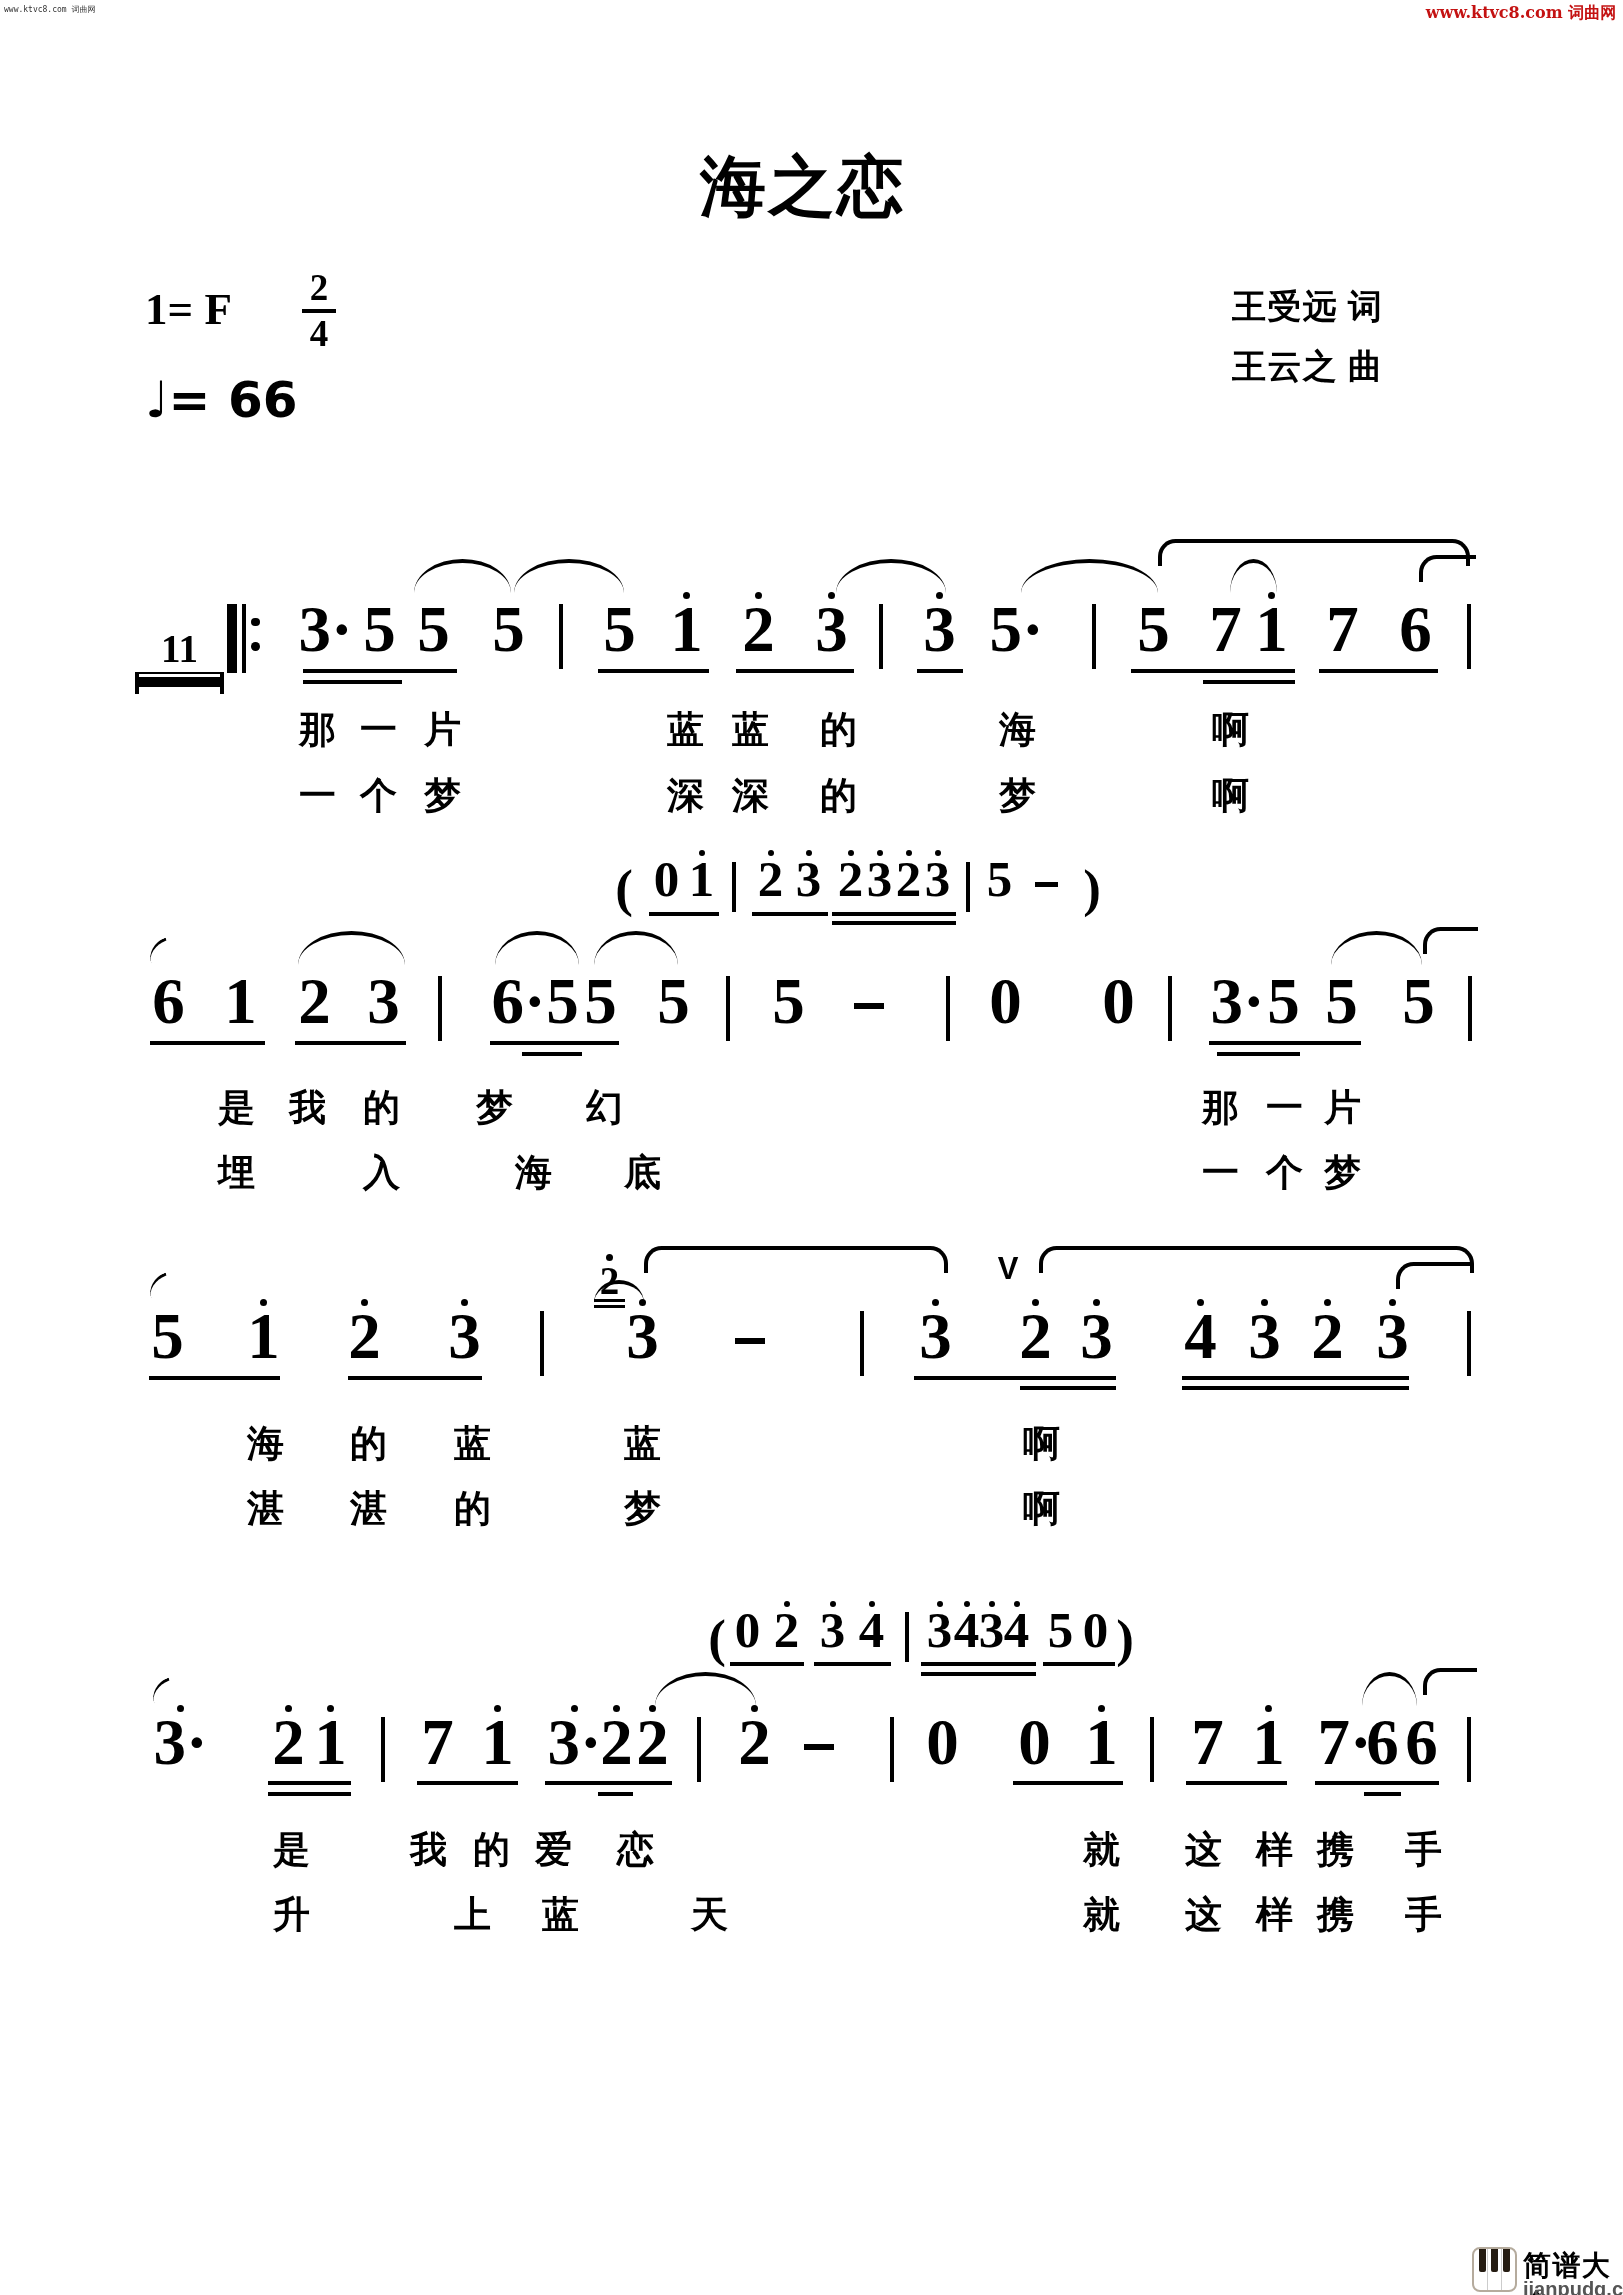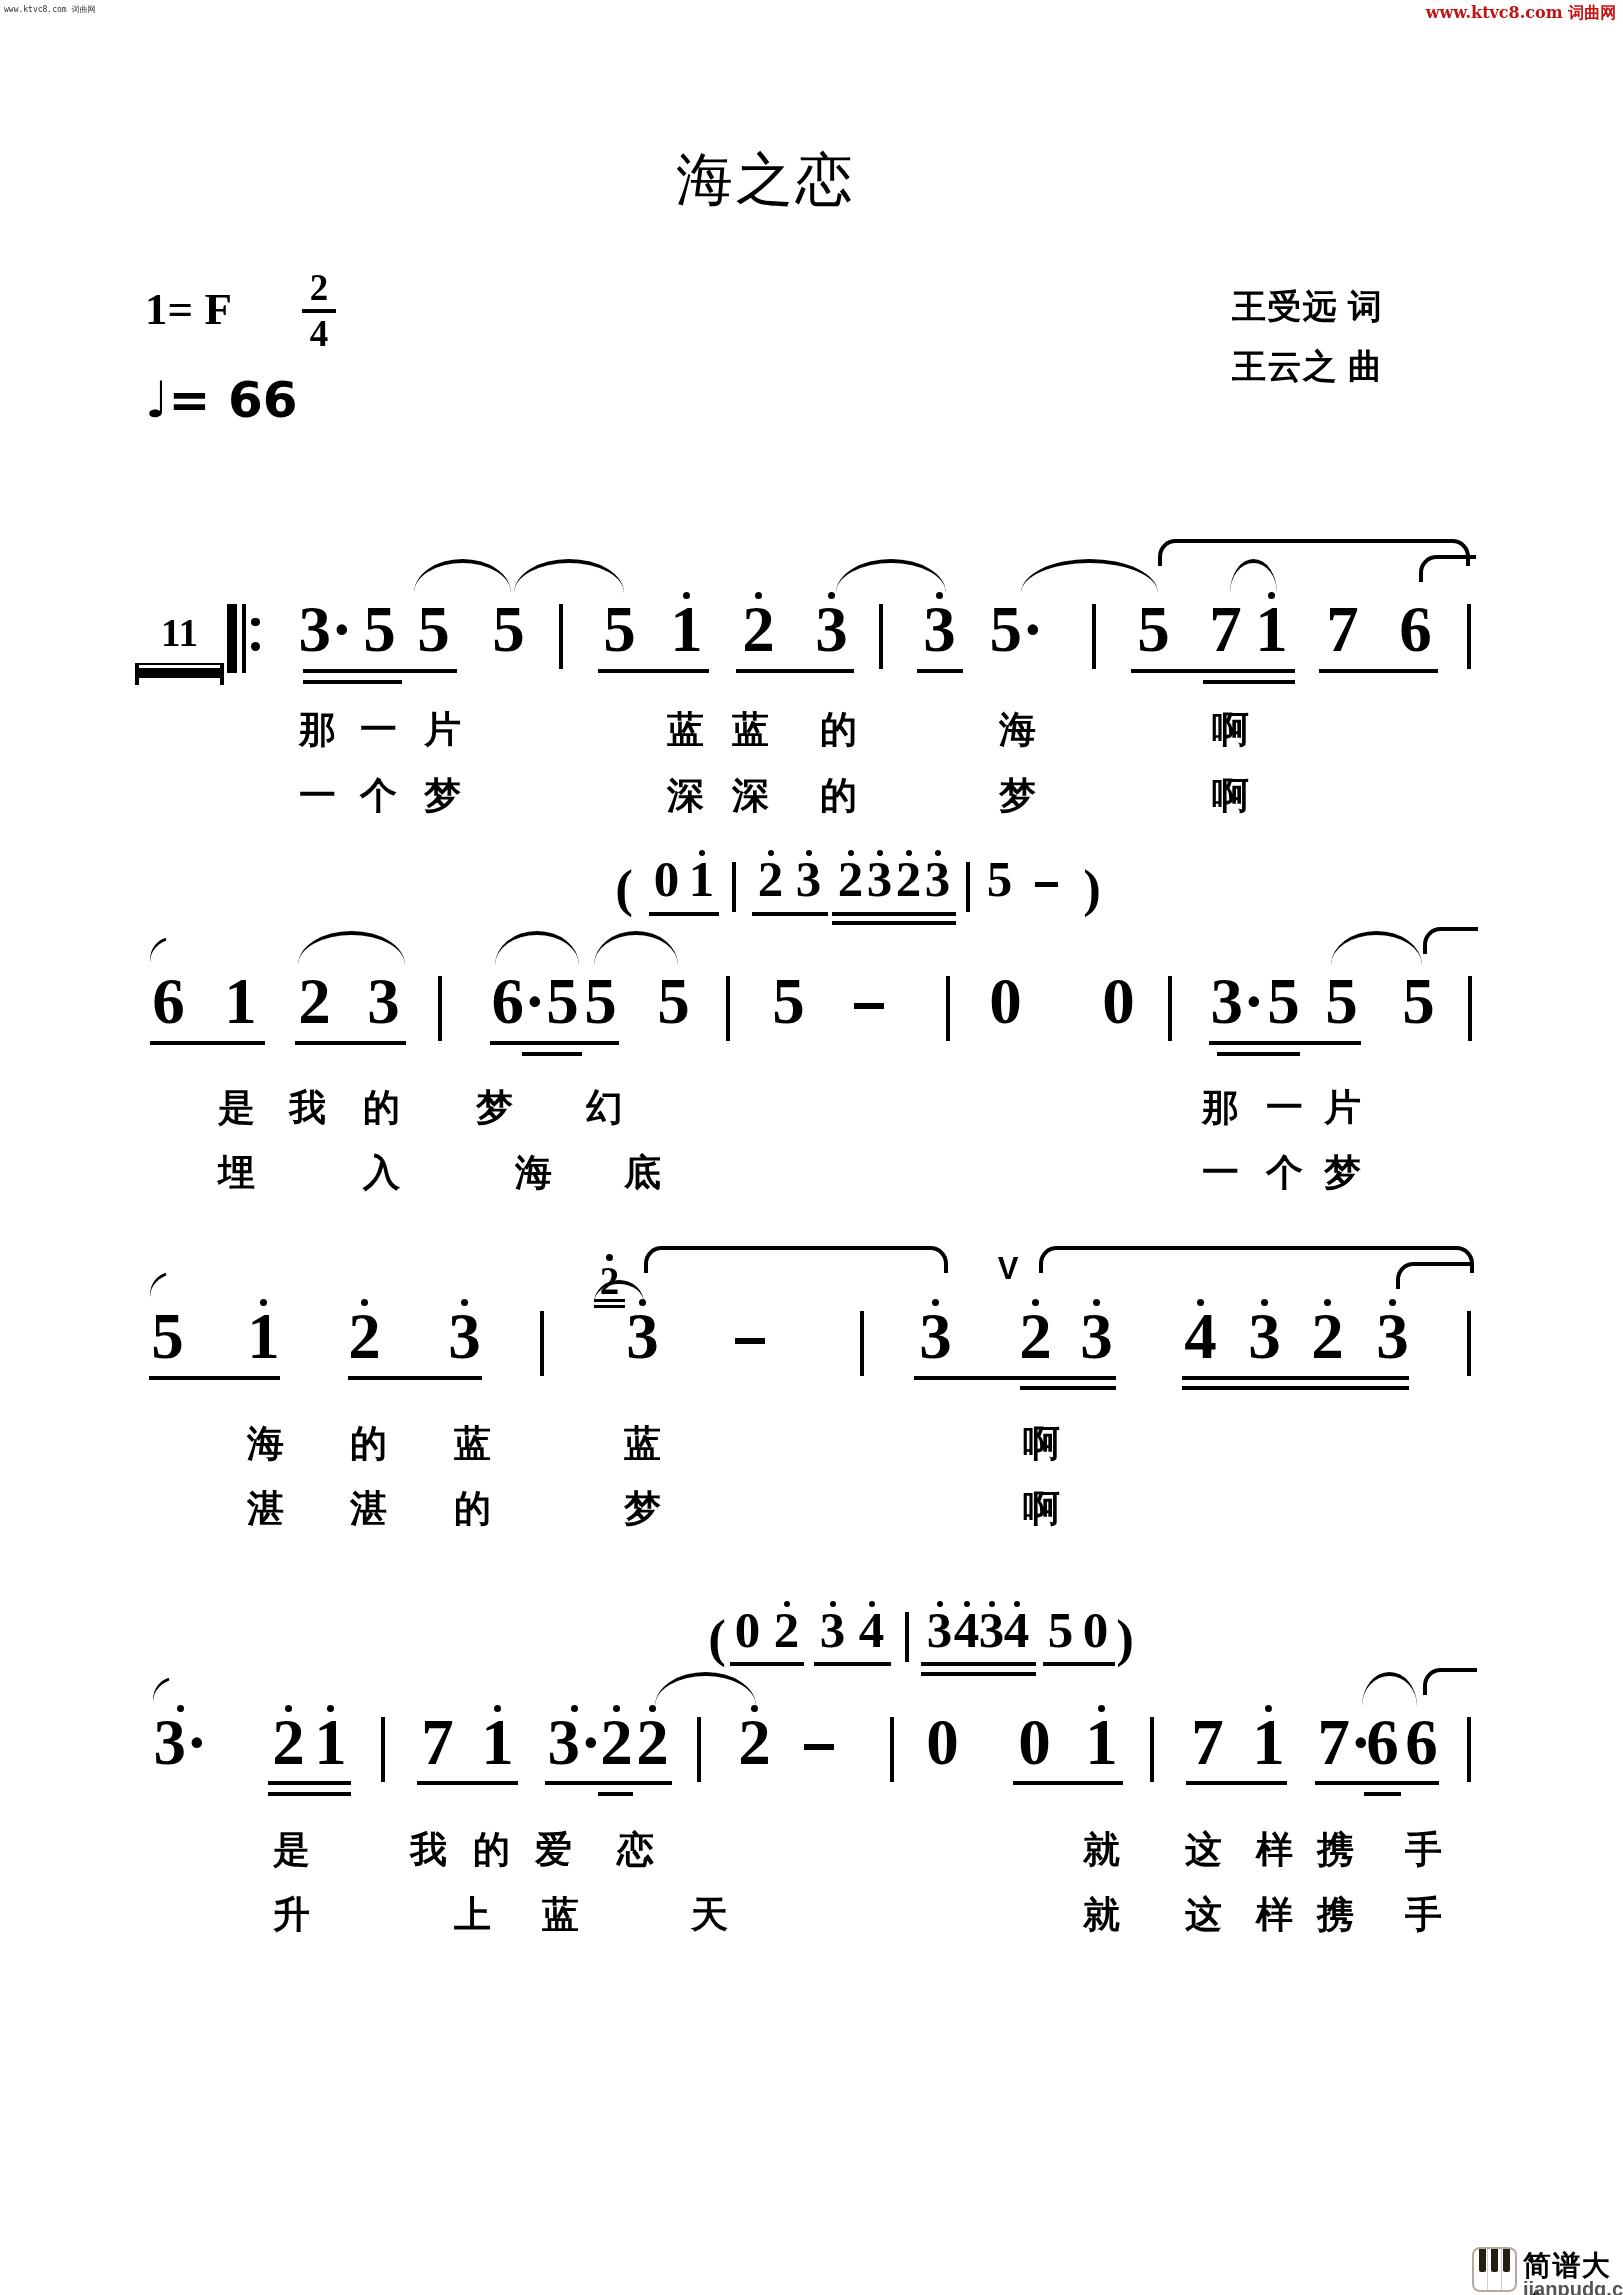--- a/index.html
+++ b/index.html
@@ -1,21 +1,21 @@
 <!DOCTYPE html>
 <html style="font-size:10.8px"><head>
 <meta charset="utf-8">
 <style>
   html,body{margin:0;padding:0;background:#888;}
   #page{position:relative;width:1623px;height:2295px;background:#fff;overflow:hidden;
         font-family:"Liberation Serif",serif;color:#000;}
   .abs{position:absolute;}
   .wmL{font-family:"DejaVu Sans Mono",monospace;font-size:8px;color:#333;letter-spacing:0;}
   .wmR{font-family:"DejaVu Serif",serif;font-size:16px;color:#c41212;font-weight:bold;}
-  .title{font-size:57px;font-weight:normal;text-align:left;letter-spacing:2.7px;}
+  .title{font-size:66px;font-weight:bold;text-align:right;letter-spacing:2.7px;}
   .subtitle{font-size:41px;font-weight:bold;letter-spacing:1.4px;}
   .keysig{font-size:45px;font-weight:bold;}
   .frac{text-align:center;font-size:37px;font-weight:bold;line-height:1;}
   .fracline{width:34px;height:4px;background:#000;margin:2.7px auto;}
   .tempo{font-size:50px;font-weight:bold;font-family:"DejaVu Sans",sans-serif;}
   .credit{font-size:34px;font-weight:bold;letter-spacing:1.4px;}
   
   .tok{position:absolute;width:81px;margin-left:-41px;text-align:center;font-weight:bold;line-height:1;}
   .hidot{height:17.6px;display:flex;align-items:flex-end;justify-content:center;}
   .hidot i{display:block;width:7.4px;height:7.4px;border-radius:50%;background:#000;margin-bottom:3.4px;}
@@ -31,21 +31,21 @@
   .beam{position:absolute;height:4px;background:#000;}
   .slur-arc{position:absolute;border-top:4px solid #000;border-radius:50% 50% 0 0/100% 100% 0 0;}
   .slur-flat{position:absolute;border-top:4px solid #000;border-left:4px solid #000;border-right:4px solid #000;border-radius:17.6px 17.6px 0 0;}
   .slur-flatL{position:absolute;border-top:4px solid #000;border-left:4px solid #000;border-radius:17.6px 0 0 0;}
   .breath{position:absolute;font-family:"Liberation Sans",sans-serif;font-weight:bold;font-size:31px;transform:translateX(-50%);}
   .orn{position:absolute;width:23px;height:16px;border-top:3.4px solid #000;border-radius:100% 0 0 0;transform:rotate(-22deg);}
   .par{position:absolute;font-weight:bold;transform:translateX(-50%);}
   .lyr{position:absolute;width:47px;margin-left:-24px;text-align:center;font-size:37px;font-weight:bold;}
   
   .mrest{position:absolute;width:89px;text-align:center;}
-  .mnum{font-size:39px;font-weight:bold;line-height:1;border-bottom:2.7px solid #000;padding-bottom:11px;}
+  .mnum{font-size:39px;font-weight:bold;line-height:1;border-bottom:2.7px solid #000;padding-bottom:4px;margin-top:16px;}
   .mbeam{height:20px;border-left:4.7px solid #000;border-right:4.7px solid #000;position:relative;}
   .mbar{position:absolute;left:0;right:0;top:3.4px;height:9.5px;background:#000;}
   
   .rep{position:absolute;width:34px;height:69px;}
   .rep .r1{position:absolute;left:0;top:0;bottom:0;width:9.5px;background:#000;}
   .rep .r2{position:absolute;left:15px;top:0;bottom:0;width:4px;background:#000;}
   .rep .d{position:absolute;left:24px;width:8.8px;height:8.8px;border-radius:50%;background:#000;}
   
   .pic{position:absolute;width:41px;height:41px;border:2px solid #b5ab9d;border-radius:8px;background:#fff;}
   .pic .wl{position:absolute;top:0;bottom:0;width:1.4px;background:#ccc;}

